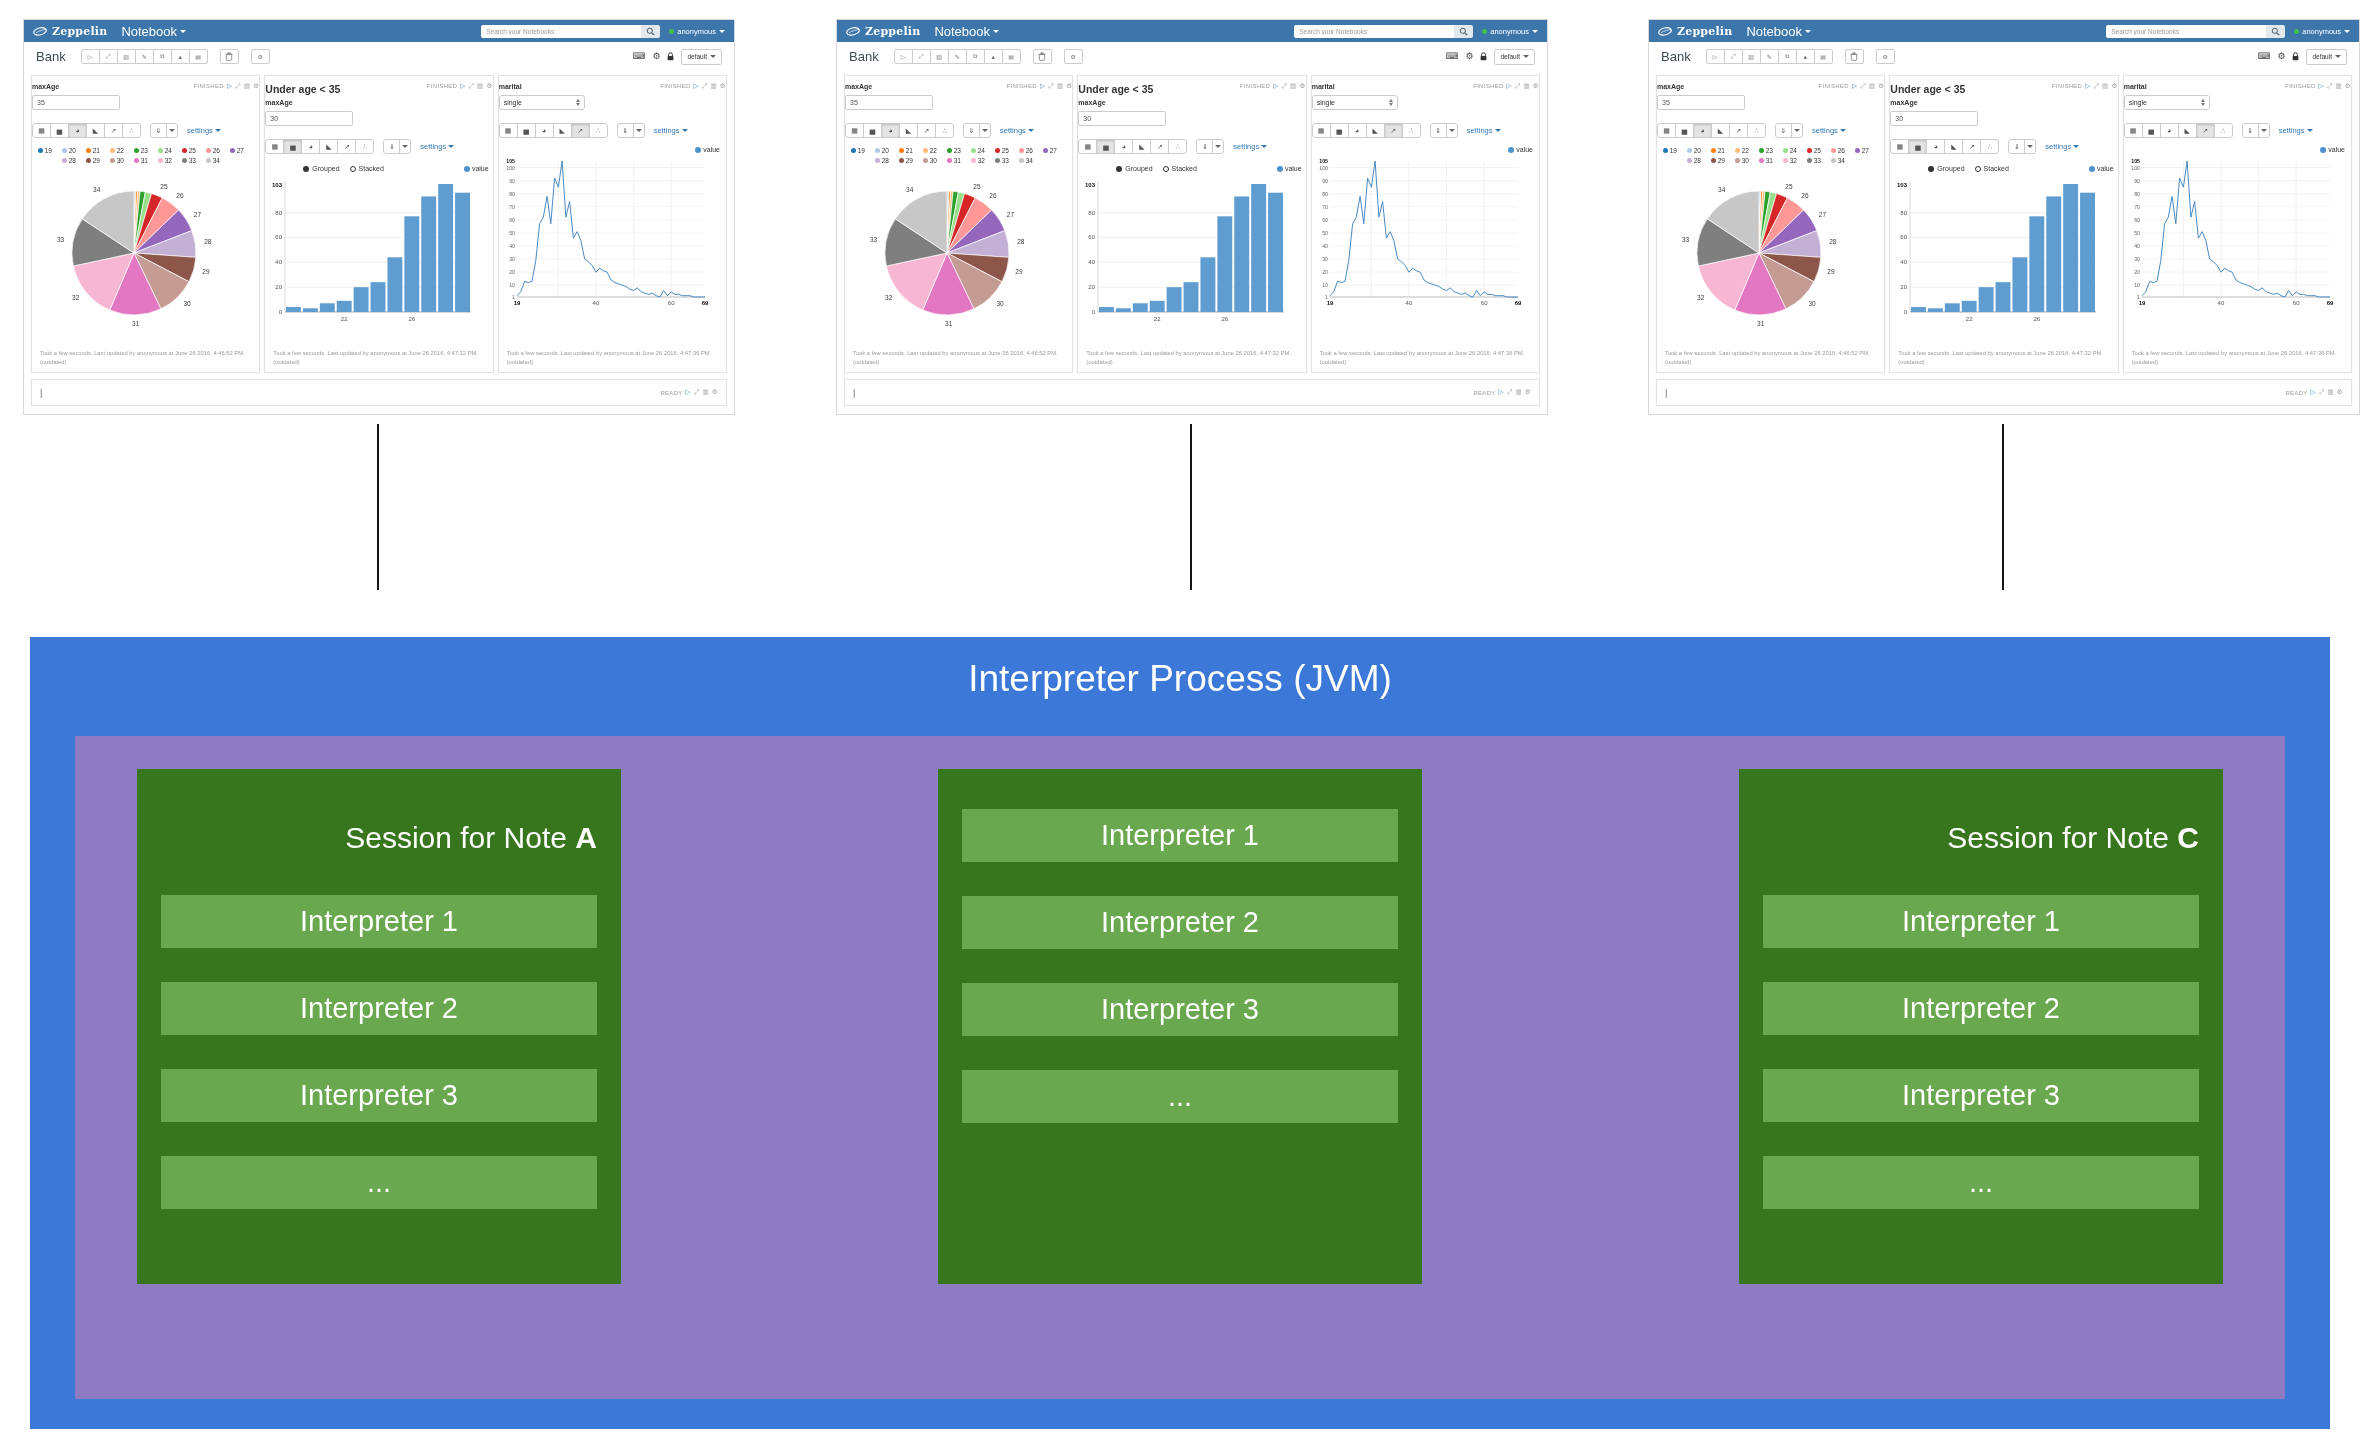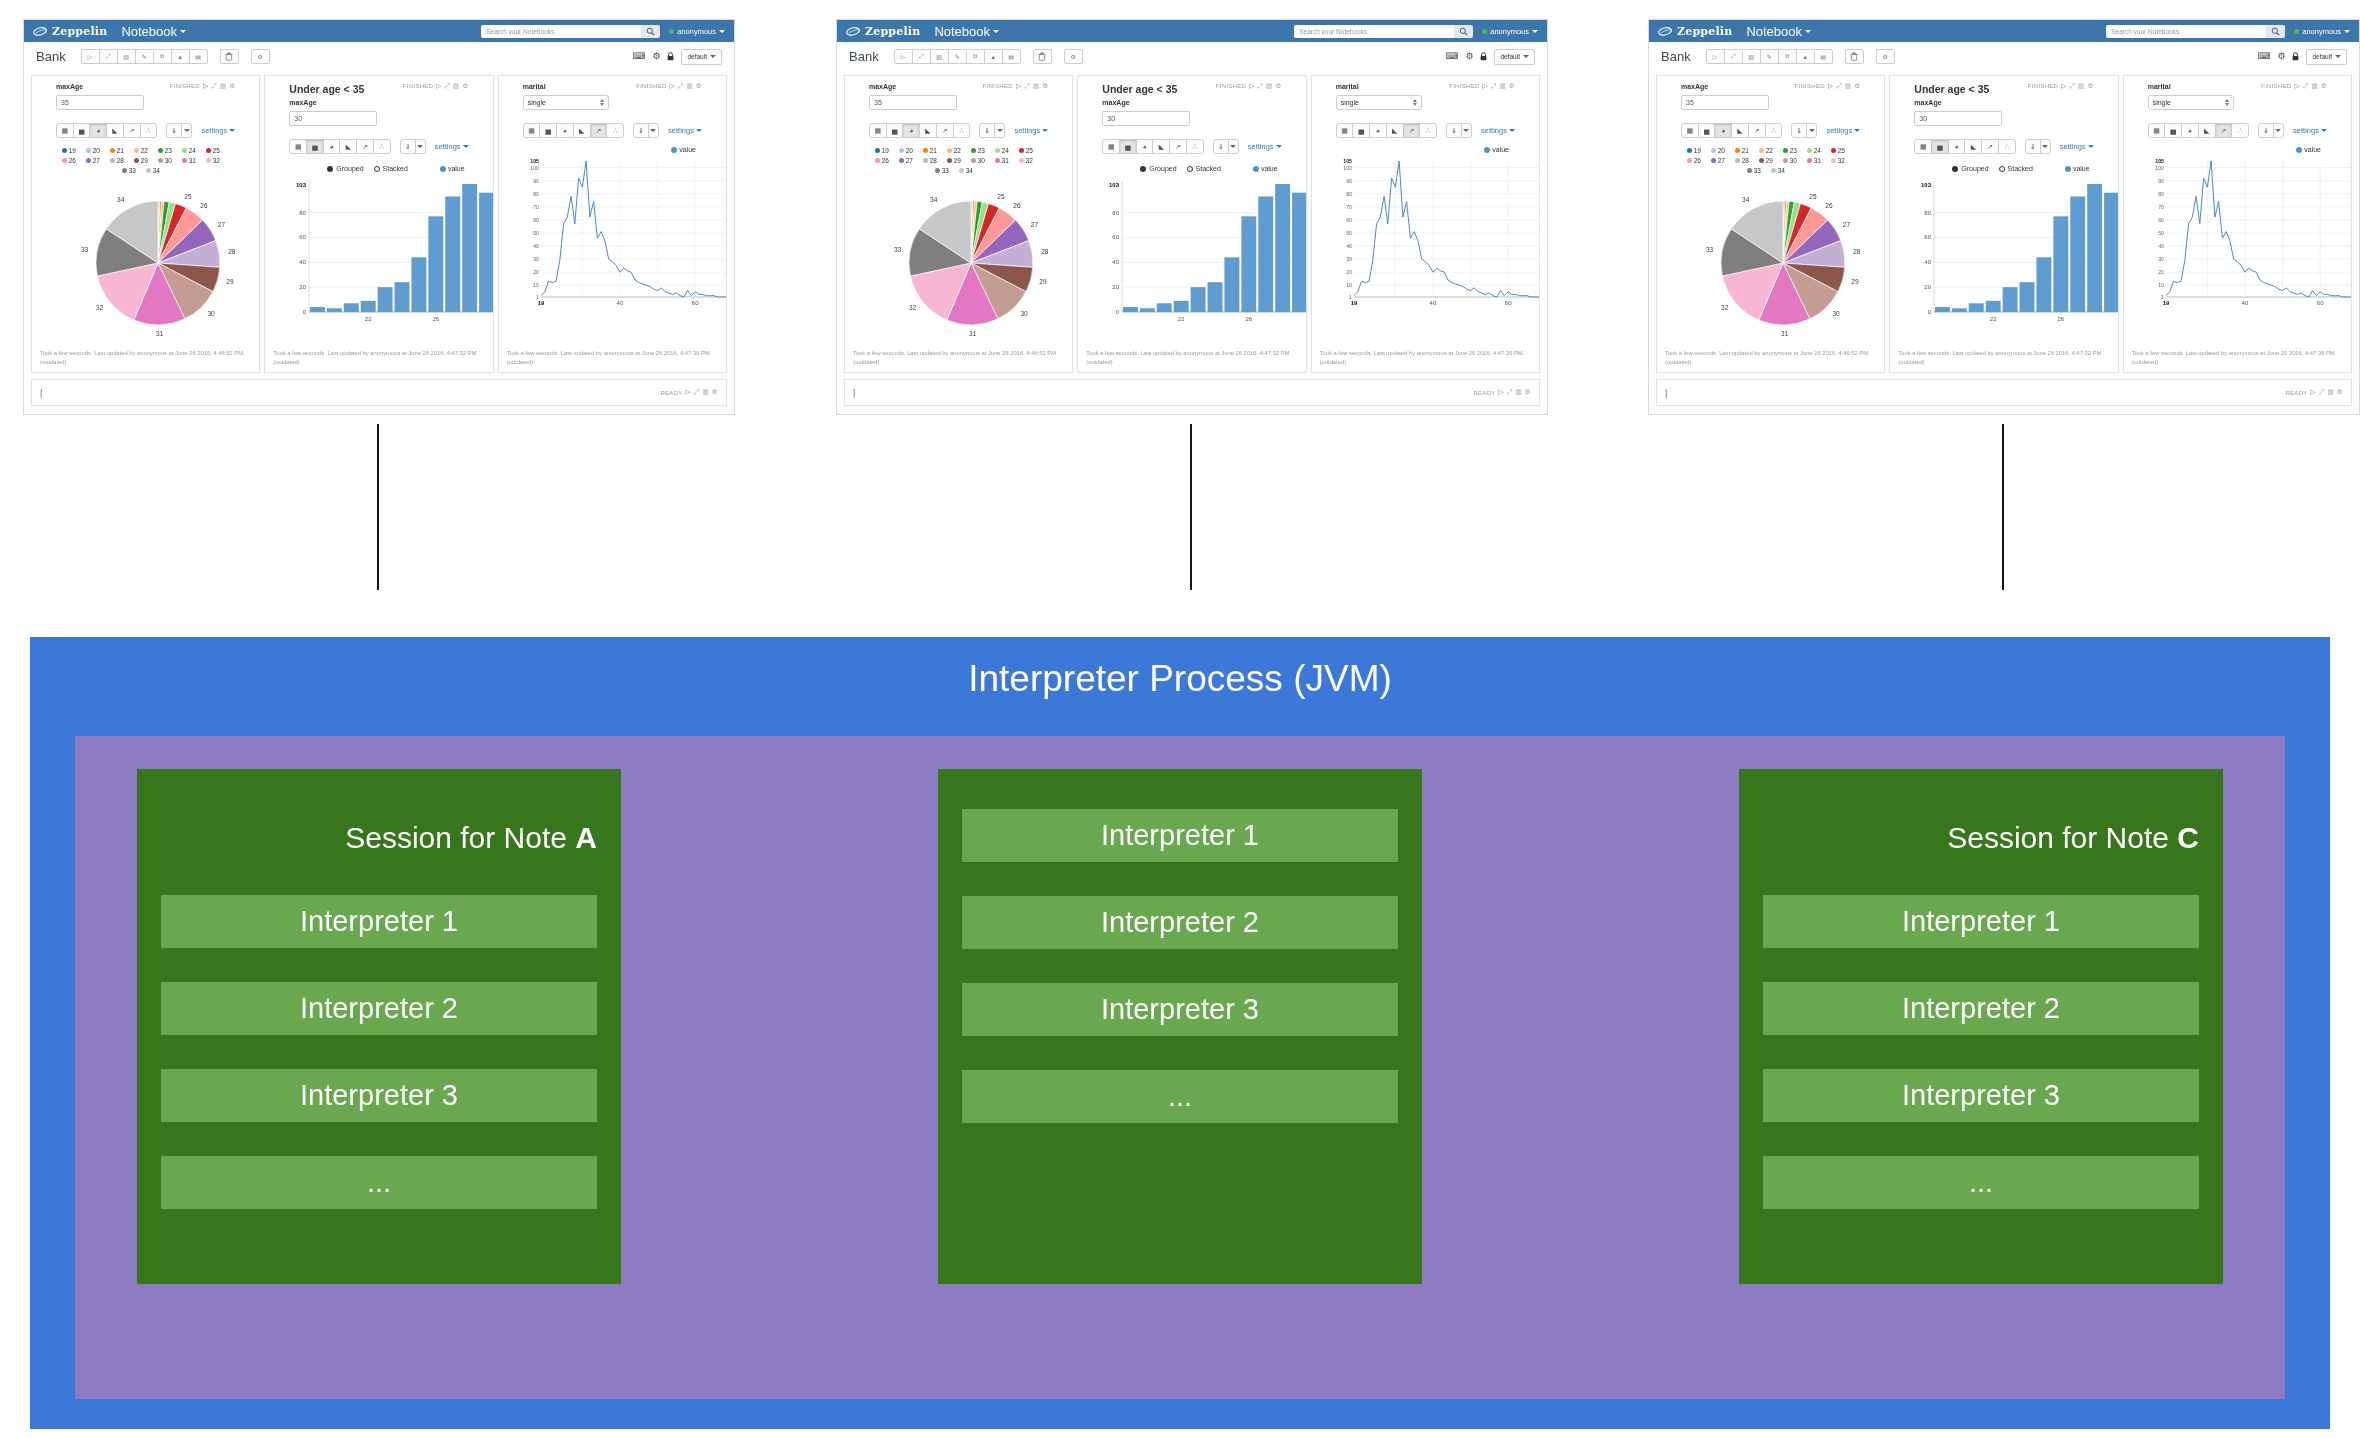--- a/index.html
+++ b/index.html
@@ -29,21 +29,21 @@
        font-size:6px;color:#777;margin-left:-1px;padding:0 2px;cursor:pointer}
   .nab:first-child{margin-left:0;border-radius:2px 0 0 2px}
   .nab:last-child{border-radius:0 2px 2px 0}
   .nab.solo{margin-left:12px;border-radius:2px}
   .zright{margin-left:auto;display:flex;align-items:center;gap:7px}
   .zri{font-size:9px;color:#444;line-height:1;cursor:pointer}
   .zddl{height:14px;border:1px solid #ccc;border-radius:2px;font-size:6.5px;color:#333;display:flex;align-items:center;gap:3px;padding:0 5px;cursor:pointer}
 
   .zparas{display:flex;gap:4px;padding:4px 7px 0}
   .zcard{flex:1 1 0;height:298px;border:1px solid #e2e2e2;box-shadow:0 0 1px rgba(0,0,0,.07);
-         position:relative;padding:7px 24px;box-sizing:border-box;background:#fff;overflow:hidden}
+         position:relative;padding:7px 0;box-sizing:border-box;background:#fff;overflow:hidden}
   .zhead{display:flex;align-items:flex-start;justify-content:space-between}
   .plabel{font-size:7px;font-weight:bold;color:#333}
   .ptitle{font-size:10.5px;font-weight:bold;color:#333}
   .zstatus{display:flex;gap:3px;align-items:center;color:#9b9b9b;font-size:6px;letter-spacing:.3px}
   .sic{font-size:6.5px;color:#9b9b9b;line-height:1;cursor:pointer}
   .sic.run-paragraph-icon{color:#337ab7}
   .zinput{width:78px;height:13px;border:1px solid #ccc;border-radius:2px;font-size:7px;color:#555;padding:0 4px;margin-top:5px;display:block;outline:none}
   .zsel{width:86px;height:15px;border:1px solid #ccc;border-radius:3px;font-size:7px;color:#333;display:flex;align-items:center;justify-content:space-between;padding:0 4px;margin-top:5px;cursor:pointer;box-sizing:border-box}
   .stepper{display:inline-flex;flex-direction:column;gap:1px}
   .stepper i{width:0;height:0;border-left:2.5px solid transparent;border-right:2.5px solid transparent}

